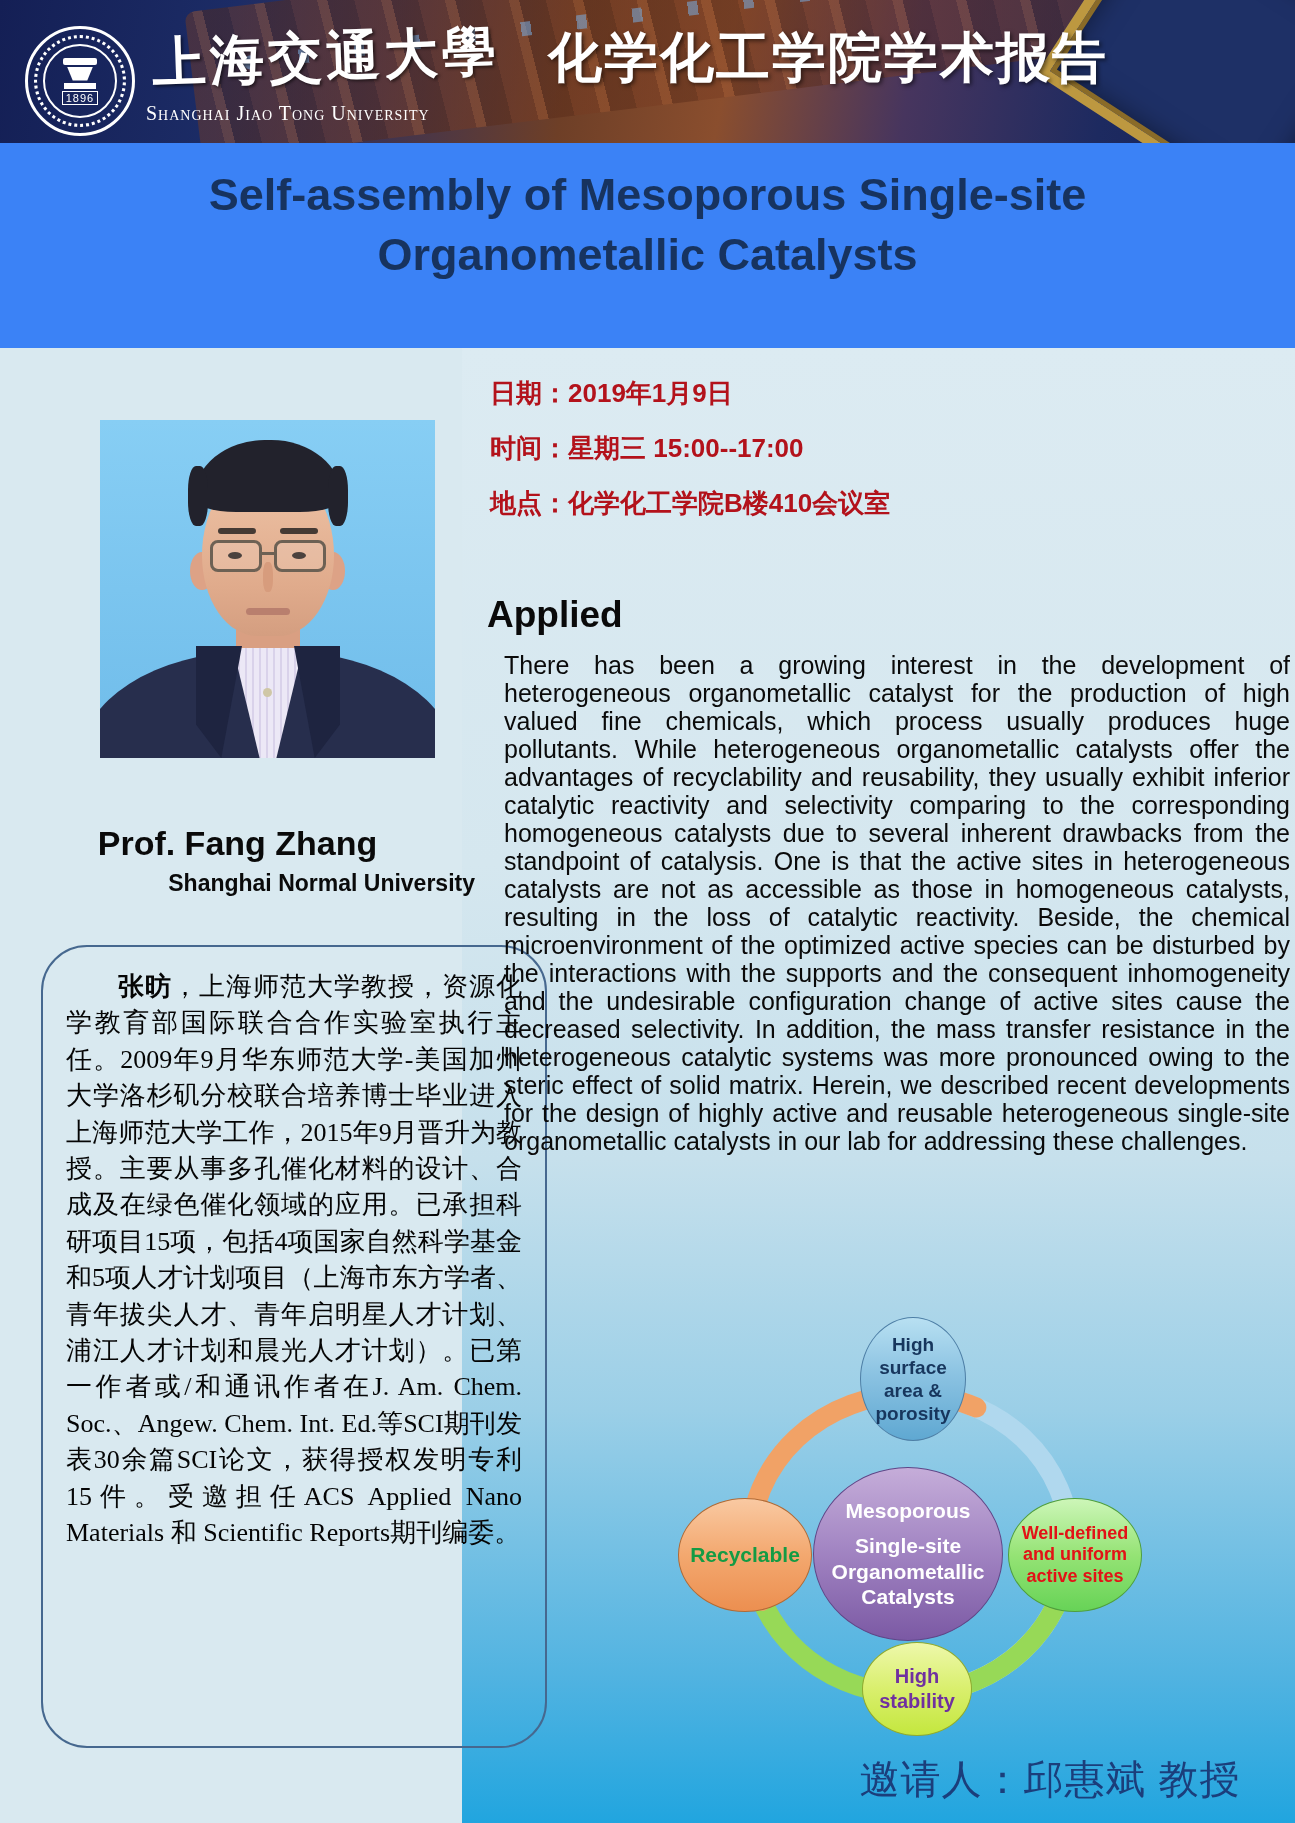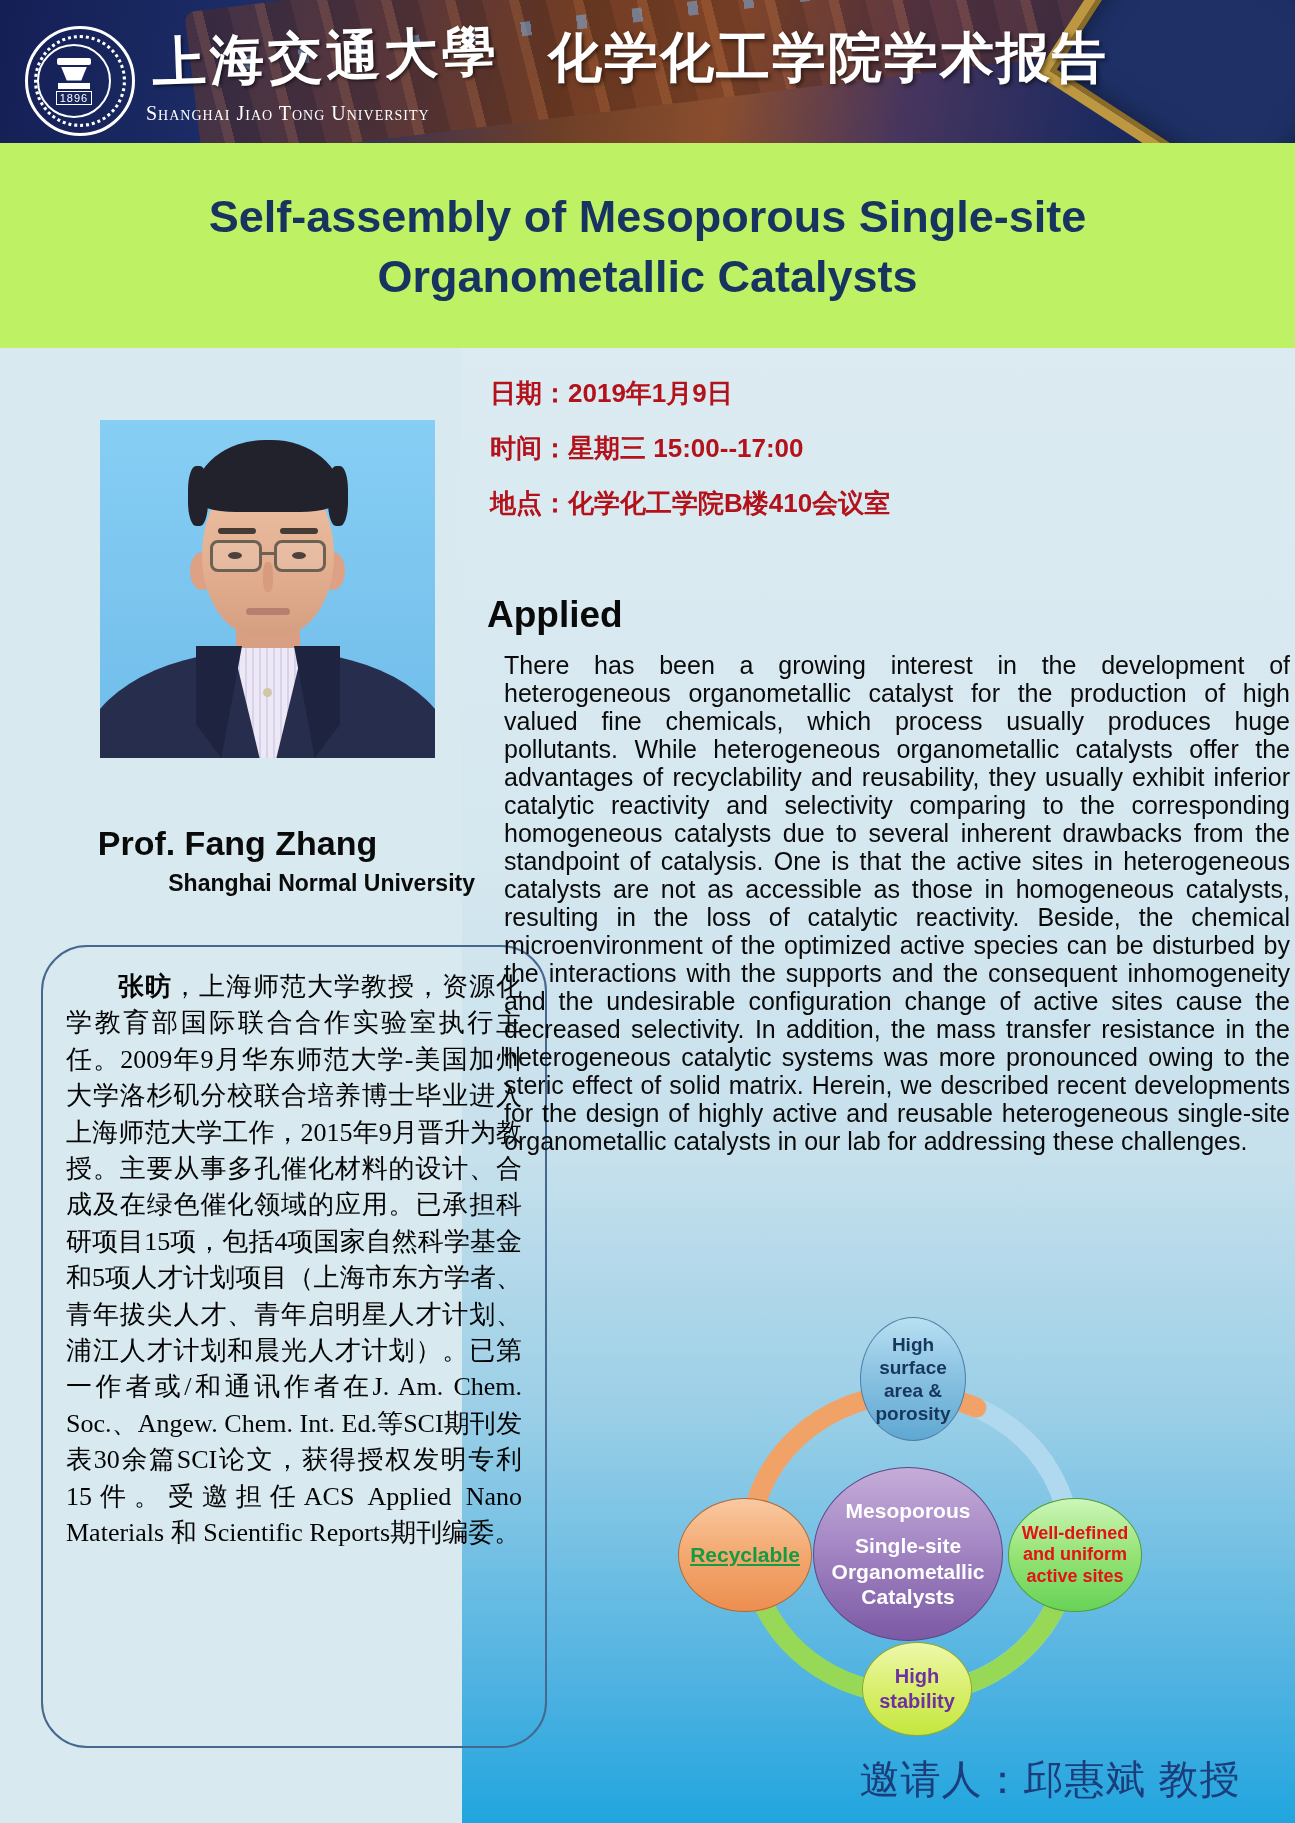--- a/index.html
+++ b/index.html
@@ -34,21 +34,21 @@
     background:#1e3066; border:10px solid #bd9840;
     box-shadow:inset 0 0 0 5px #8a6b28, inset 0 0 30px rgba(0,0,0,.6);
   }
   .logo{
     position:absolute; left:25px; top:26px; width:110px; height:110px;
     border-radius:50%; border:3px solid #fff;
     display:flex; align-items:center; justify-content:center;
   }
   .logo-gear{
     width:92px; height:92px; border-radius:50%; border:3px dotted #fff;
-    display:flex; align-items:center; justify-content:flex-start;
+    display:flex; align-items:center; justify-content:center;
   }
   .logo-inner{
     width:74px; height:74px; border-radius:50%; border:2px solid #fff;
     display:flex; flex-direction:column; align-items:center; justify-content:center; gap:2px;
   }
   .anvil-top{ width:34px; height:7px; background:#fff; border-radius:2px; }
   .anvil-body{ width:26px; height:14px; background:#fff; clip-path:polygon(0 0,100% 0,78% 100%,22% 100%); }
   .anvil-base{ width:32px; height:6px; background:#fff; }
   .logo-year{ font-size:11px; color:#fff; border:1px solid #fff; line-height:12px; padding:0 3px; letter-spacing:1px; }
   .univ-cn{
@@ -69,21 +69,21 @@
   }
   .sem-en{
     position:absolute; left:436px; top:98px;
     color:#fff; font-size:29px; font-weight:bold;
     text-shadow:1px 2px 3px rgba(0,0,0,.55); white-space:nowrap;
   }
 
   
   .title-band{
     position:absolute; left:0; top:143px; width:1295px; height:205px;
-    background:#bef264; text-align:center; padding-top:44px;
+    background:#3b82f6; text-align:center; padding-top:22px;
   }
   .main-title{
     color:#17335f; font-weight:bold; font-size:45px; line-height:60px;
   }
 
   
   .body-area{
     position:absolute; left:0; top:348px; width:1295px; height:1475px;
     background:#d9e9f0;
   }
@@ -189,21 +189,21 @@
   }
   .node-center{
     left:173px; top:164px; width:190px; height:174px;
     background:linear-gradient(180deg,#c5add9 0%,#a487c4 45%,#7b59a4 100%);
     border:1px solid #5f4687; color:#fff; font-size:21px; line-height:1.22;
     flex-direction:column; gap:9px; z-index:3;
   }
   .node-left{
     left:38px; top:195px; width:134px; height:114px;
     background:linear-gradient(180deg,#f9c9a2 0%,#f3a86f 50%,#ec8f50 100%);
-    border:1px solid #b06a35; color:#149b44; font-size:21px; z-index:4;text-decoration:underline;
+    border:1px solid #b06a35; color:#149b44; font-size:21px; z-index:4;
   }
   .node-right{
     left:368px; top:195px; width:134px; height:114px;
     background:linear-gradient(180deg,#cdf6b8 0%,#95e375 50%,#67d357 100%);
     border:1px solid #4f9e3d; color:#e31216; font-size:18px; line-height:1.18; z-index:4;
   }
   .node-bottom{
     left:222px; top:339px; width:110px; height:94px;
     background:linear-gradient(180deg,#eef8ab 0%,#d9ef6d 50%,#c4e73e 100%);
     border:1px solid #8faa2f; color:#7030a0; font-size:20px; line-height:1.25; z-index:4;

